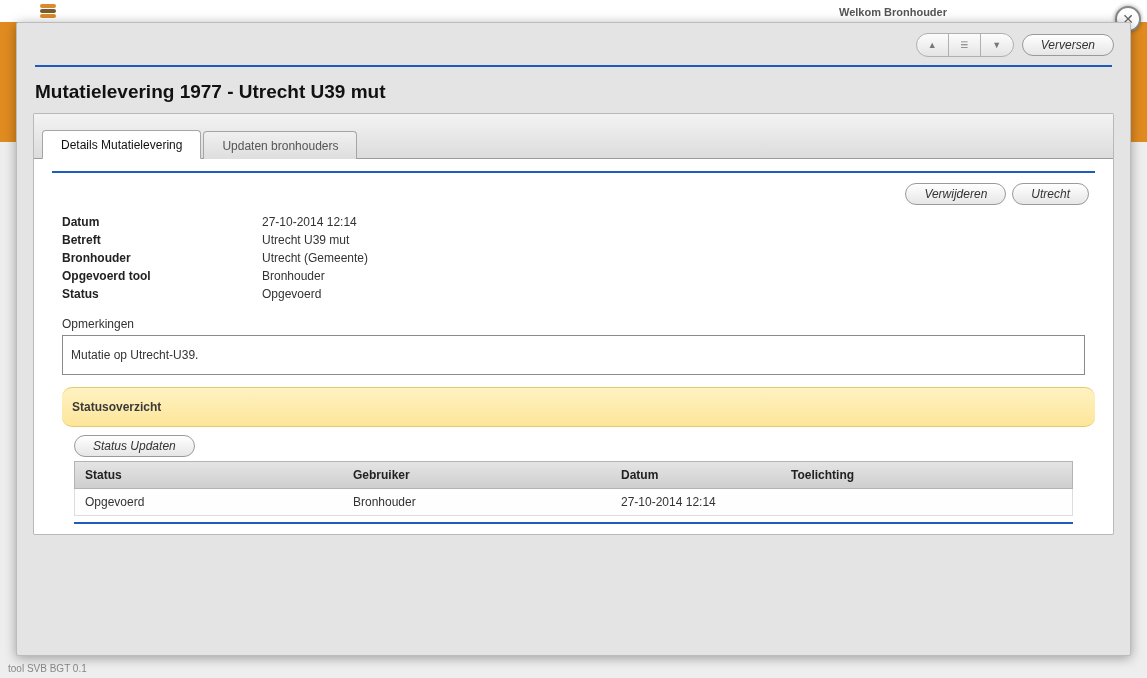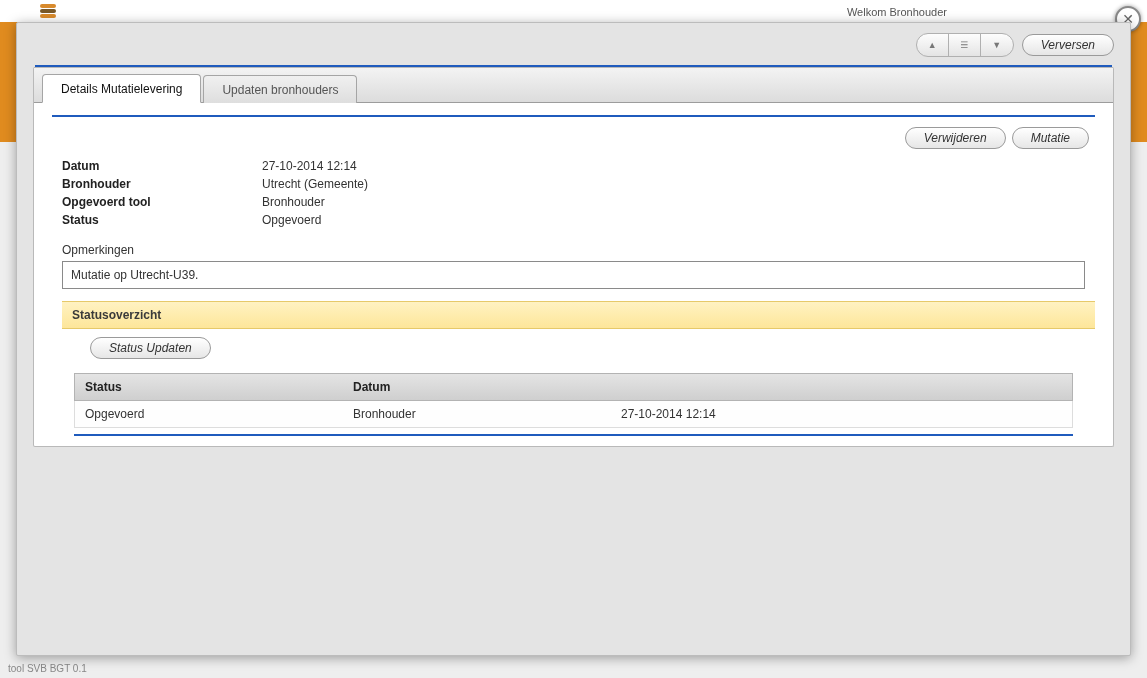--- a/index.html
+++ b/index.html
@@ -2,21 +2,21 @@
 <html><head>
 <meta charset="utf-8">
 <style>
   * { box-sizing: border-box; }
   html, body { margin:0; padding:0; font-family: Arial, Helvetica, sans-serif; font-size:12px; color:#333; }
   body { background:#e2e2e2; width:1147px; height:678px; position:relative; overflow:hidden; }
 
   .backdrop-top { position:absolute; top:0; left:0; right:0; height:22px; background:#fff; }
   .backdrop-orange { position:absolute; top:22px; left:0; right:0; height:120px; background:#e08b1f; }
   .backdrop-grey { position:absolute; top:142px; left:0; right:0; bottom:0; background:#eee; }
-  .welcome-text { position:absolute; top:6px; right:200px; font-size:11px; color:#555; }
+  .welcome-text { position:absolute; top:6px; right:200px; font-size:11px; color:#555;font-weight:bold; }
   .footer-text { position:absolute; bottom:4px; left:8px; font-size:10px; color:#888; }
   .close-x {
     position:absolute; top:6px; right:6px; width:26px; height:26px;
     background:#fff; border:2px solid #888; border-radius:50%;
     display:flex; align-items:center; justify-content:center;
     font-size:14px; color:#666; cursor:pointer; box-shadow:0 0 4px rgba(0,0,0,0.4);
   }
   .logo { position:absolute; top:4px; left:40px; width:16px; }
   .logo .b1{height:4px;background:#d88a2c;margin-bottom:1px;border-radius:2px;}
   .logo .b2{height:4px;background:#7a5a2a;margin-bottom:1px;border-radius:2px;}
@@ -49,21 +49,21 @@
     border-top:none;
     border-radius:2px;
     padding-bottom:10px;
   }
   .tab-strip {
     display:flex; align-items:flex-end;
     background:linear-gradient(#f3f3f3,#dcdcdc);
     border-top:1px solid #b9b9b9;
     border-bottom:1px solid #9c9c9c;
     padding-left:8px; padding-top:4px;
-    height:36px;
+    height:46px;
     text-align:center;
   }
   .tab {
     padding:7px 18px 6px 18px; margin-right:2px;
     border:1px solid #a5a5a5; border-bottom:none;
     border-radius:4px 4px 0 0;
     background:linear-gradient(#f0f0f0,#dedede);
     color:#555; cursor:pointer; font-size:12px;
     position:relative; top:1px;
   }
@@ -74,34 +74,34 @@
 
   .details-block { padding:6px 28px 10px 28px; }
   .details-row { display:flex; padding:2px 0; font-size:12px; }
   .details-label { width:200px; font-weight:bold; color:#222; }
   .details-value { color:#333; }
 
   .remarks-label { font-weight:normal; padding:4px 28px 4px 28px; }
   .remarks-box {
     margin:0 28px 12px 28px;
     border:1px solid #8a8a8a;
-    padding:6px 8px;
+    padding:12px 8px;
     background:#fff;
     font-size:12px; color:#333;
   }
 
   .status-banner {
     margin:0 18px 8px 28px;
     background:linear-gradient(#fff2c2,#fde69a);
     border-top:1px solid #e6c96a;
     border-bottom:1px solid #e6c96a;
-    padding:6px 10px;
-    font-weight:bold; color:#3a3a3a;
-  }
-  .update-row { padding:0 28px 14px 40px;margin-left:16px; }
+    padding:12px 10px;
+    font-weight:bold; color:#3a3a3a;border-radius:10px;
+  }
+  .update-row { padding:0 28px 4px 40px; }
 
   .status-table { margin:0 40px 6px 40px; }
   .st-head {
     display:flex;
     background:linear-gradient(#e4e4e4,#cfcfcf);
     border:1px solid #b3b3b3;
     font-weight:bold; color:#222;
   }
   .st-row {
     display:flex;
@@ -143,38 +143,43 @@
           <span>☰</span>
         </div>
       <div class="nav-btn">
           <span>▼</span>
         </div>
     </div>
     <button class="pill-btn">Verversen</button>
   </div>
   <hr class="hr-blue">
 
+  <div class="page-title">Mutatielevering 1977 - Utrecht U39 mut</div>
 
   <div class="tab-card">
     <div class="tab-strip">
       <div class="tab active">Details Mutatielevering</div>
       <div class="tab">Updaten bronhouders</div>
     </div>
 
     <hr class="hr-blue-thin">
 
     <div class="action-row">
       <button class="pill-btn">Verwijderen</button>
-      <button class="pill-btn">Mutatie</button>
+      <button class="pill-btn">Utrecht</button>
     </div>
 
     <div class="details-block">
       <div class="details-row">
         <div class="details-label">Datum</div>
         <div class="details-value">27-10-2014 12:14</div>
+      </div>
+      <div class="details-row">
+        <div class="details-label">Betreft</div>
+        <div class="details-value">Utrecht U39 mut</div>
       </div>
       <div class="details-row">
         <div class="details-label">Bronhouder</div>
         <div class="details-value">Utrecht (Gemeente)</div>
       </div>
       <div class="details-row">
         <div class="details-label">Opgevoerd tool</div>
         <div class="details-value">Bronhouder</div>
       </div>
       <div class="details-row">
@@ -188,21 +193,23 @@
 
     <div class="status-banner">Statusoverzicht</div>
 
     <div class="update-row">
       <button class="pill-btn">Status Updaten</button>
     </div>
 
     <div class="status-table">
       <div class="st-head">
         <div class="st-cell c-status">Status</div>
+        <div class="st-cell c-user">Gebruiker</div>
         <div class="st-cell c-date">Datum</div>
+        <div class="st-cell c-note">Toelichting</div>
       </div>
       <div class="st-row">
         <div class="st-cell c-status">Opgevoerd</div>
         <div class="st-cell c-user">Bronhouder</div>
         <div class="st-cell c-date">27-10-2014 12:14</div>
         <div class="st-cell c-note"></div>
       </div>
     </div>
     <hr class="hr-blue-bottom">
   </div>

